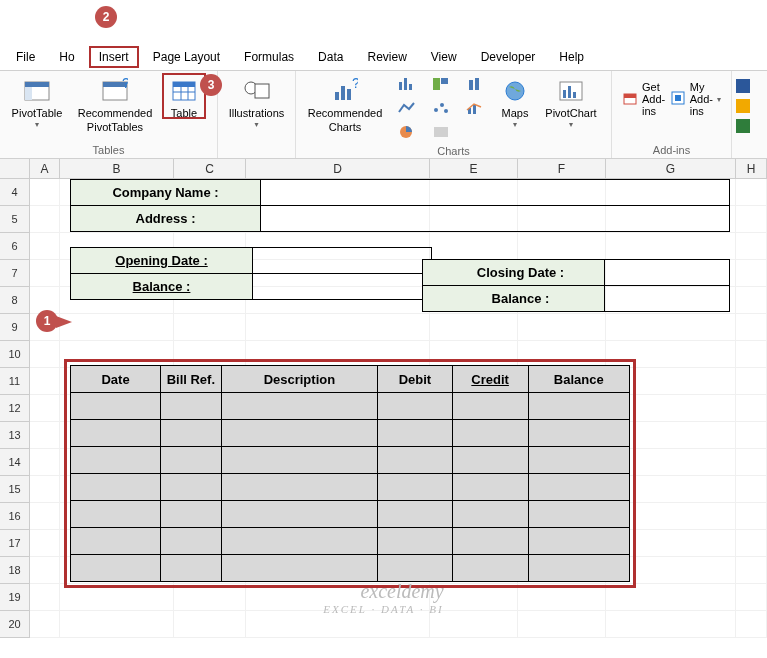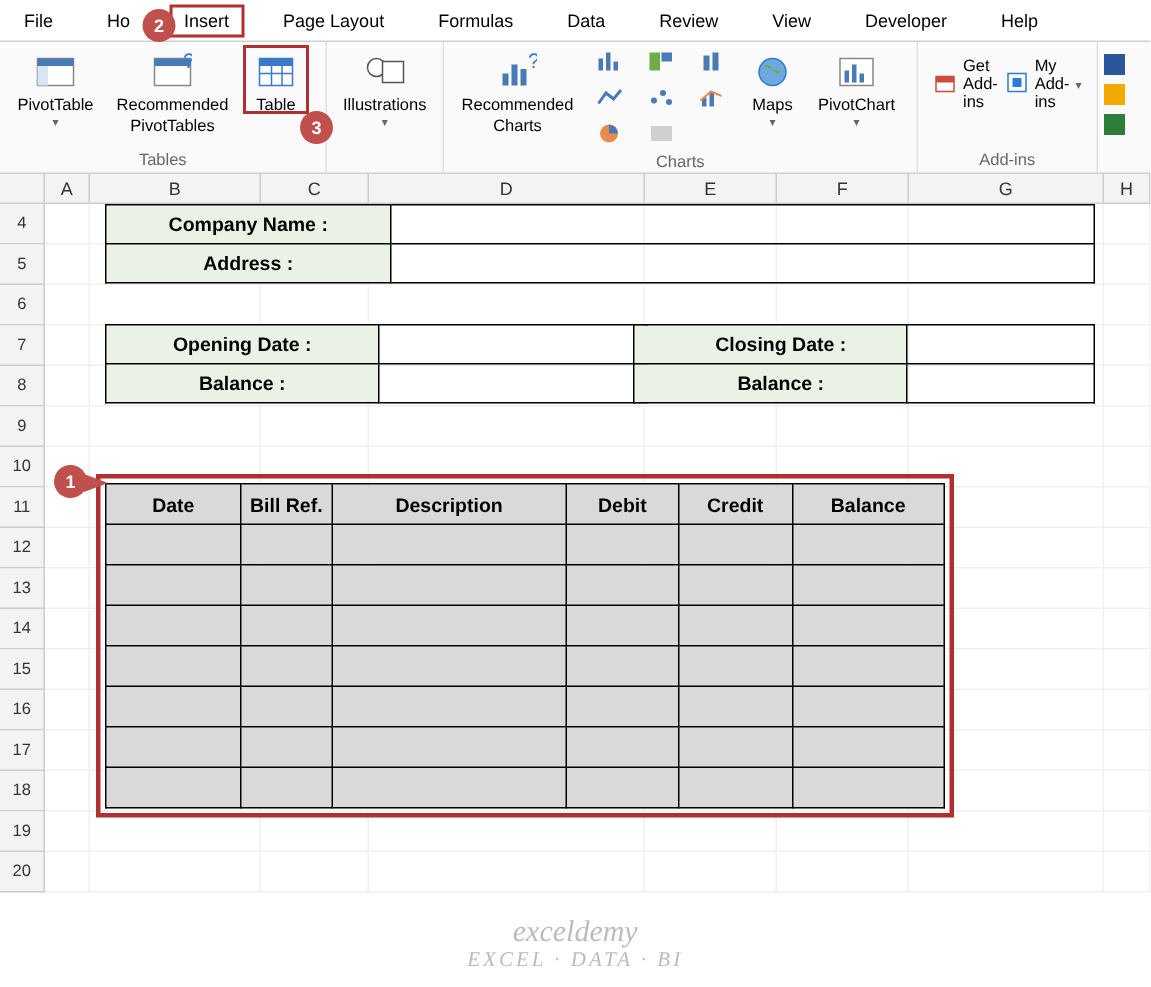--- a/index.html
+++ b/index.html
@@ -1,17 +1,17 @@
 <!DOCTYPE html>
 <html><head>
 <meta charset="utf-8">
 <style>
   * { box-sizing: border-box; margin: 0; padding: 0; }
   body { font-family: "Segoe UI", Arial, sans-serif; font-size: 12px; background: #fff; width: 767px; height: 658px; overflow: hidden; position: relative; }
-  .tabbar { display: flex; align-items: center; height: 28px; border-bottom: 1px solid #d0d0d0; padding-left: 6px; gap: 16px; }
+  .tabbar { display: flex; align-items: center; height: 28px; border-bottom: 1px solid #d0d0d0; padding-left: 6px; gap: 4px; margin-top: 43px; }
   .tab { padding: 4px 10px; cursor: pointer; position: relative; }
   .tab.active { background: #fff; }
   .tab.highlight { outline: 2px solid #b03030; outline-offset: -2px; }
   .ribbon { display: flex; height: 88px; border-bottom: 1px solid #d0d0d0; background: #fafafa; }
   .group { border-right: 1px solid #e0e0e0; padding: 2px 6px 0 6px; display: flex; flex-direction: column; justify-content: space-between; }
   .group-label { text-align: center; font-size: 11px; color: #666; padding: 2px 0; }
   .group-body { display: flex; align-items: flex-start; gap: 4px; flex: 1; }
   .rbtn-lg { display: flex; flex-direction: column; align-items: center; justify-content: flex-start; width: 72px; padding-top: 4px; gap: 2px; cursor: pointer; text-align: center; line-height: 1.1; font-size: 11px; position: relative; }
   .rbtn-lg.table-btn { width: 44px; }
   .rbtn-lg.ill-btn { width: 68px; }
@@ -49,52 +49,52 @@
 
   
   .form-table { position: absolute; border-collapse: collapse; }
   .form-table td { border: 1px solid #000; font-size: 13px; padding: 0 6px; }
   .form-table .lbl { background: #e9f2e5; font-weight: bold; text-align: center; }
 
   .company-table { left: 40px; top: 0; width: 660px; }
   .company-table td { height: 26px; }
   .company-table .lbl { width: 190px; }
 
-  .open-table { left: 40px; top: 80px; width: 362px; }
+  .open-table { left: 40px; top: 68px; width: 362px; text-decoration: underline; }
   .open-table td { height: 26px; }
   .open-table .lbl { width: 182px; }
 
   .close-table { left: 392px; top: 80px; width: 308px; }
   .close-table td { height: 26px; padding-left: 20px; }
   .close-table .lbl { width: 182px; }
 
   .ledger-wrap { position: absolute; left: 40px; top: 186px; width: 560px; outline: 3px solid #b03030; outline-offset: 3px; }
   .ledger { border-collapse: collapse; width: 100%; }
   .ledger th, .ledger td { border: 1px solid #000; height: 27px; font-size: 13px; text-align: center; }
   .ledger th { background: #d9d9d9; font-weight: bold; }
   .ledger td { background: #d9d9d9; }
   .ledger .c-date { width: 110px; }
   .ledger .c-bill { width: 72px; }
   .ledger .c-desc { width: 184px; }
   .ledger .c-deb { width: 88px; }
-  .ledger .c-cred { width: 88px; }
+  .ledger .c-cred { width: 88px; text-decoration: underline; }
   .ledger .c-bal { width: 118px; }
 
   .total-table { position: absolute; left: 222px; top: 411px; border-collapse: collapse; }
   .total-table td { border: 1px solid #000; height: 27px; font-size: 13px; font-weight: bold; text-align: center; }
 
   .callout { position: absolute; width: 22px; height: 22px; border-radius: 50%; background: #c0504d; color: #fff; font-weight: bold; font-size: 12px; display: flex; align-items: center; justify-content: center; z-index: 50; }
   .callout.c1 { left: 36px; top: 310px; }
   .callout.c1::after { content: ""; position: absolute; right: -14px; top: 6px; border-left: 16px solid #c0504d; border-top: 6px solid transparent; border-bottom: 6px solid transparent; }
   .callout.c2 { left: 95px; top: 6px; }
   .callout.c3 { left: 200px; top: 74px; }
 
-  .watermark { position: absolute; left: 50%; top: 610px; transform: translateX(-50%); text-align: center; color: #bbb; font-style: italic; font-family: Georgia, serif; pointer-events: none; }
+  .watermark { position: absolute; left: 50%; top: 580px; transform: translateX(-50%); text-align: right; color: #bbb; font-style: italic; font-family: Georgia, serif; pointer-events: none; }
   .watermark .w1 { font-size: 20px; }
-  .watermark .w2 { font-size: 14px; letter-spacing: 2px; }
+  .watermark .w2 { font-size: 11px; letter-spacing: 2px; }
 </style>
 </head>
 <body>
 
 <div class="tabbar">
   <div class="tab">File</div>
   <div class="tab">Ho</div>
   <div class="tab active highlight">Insert</div>
   <div class="tab">Page Layout</div>
   <div class="tab">Formulas</div>

